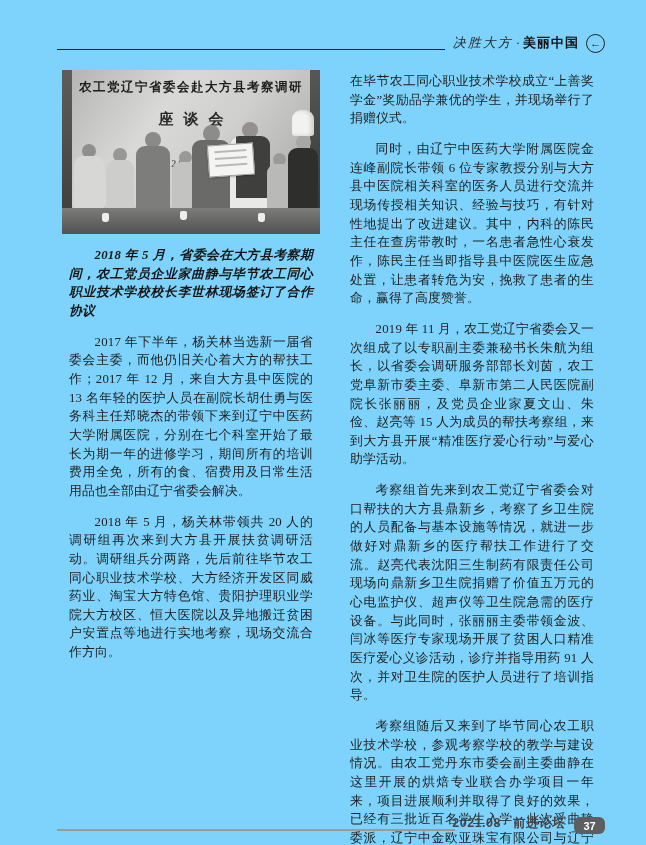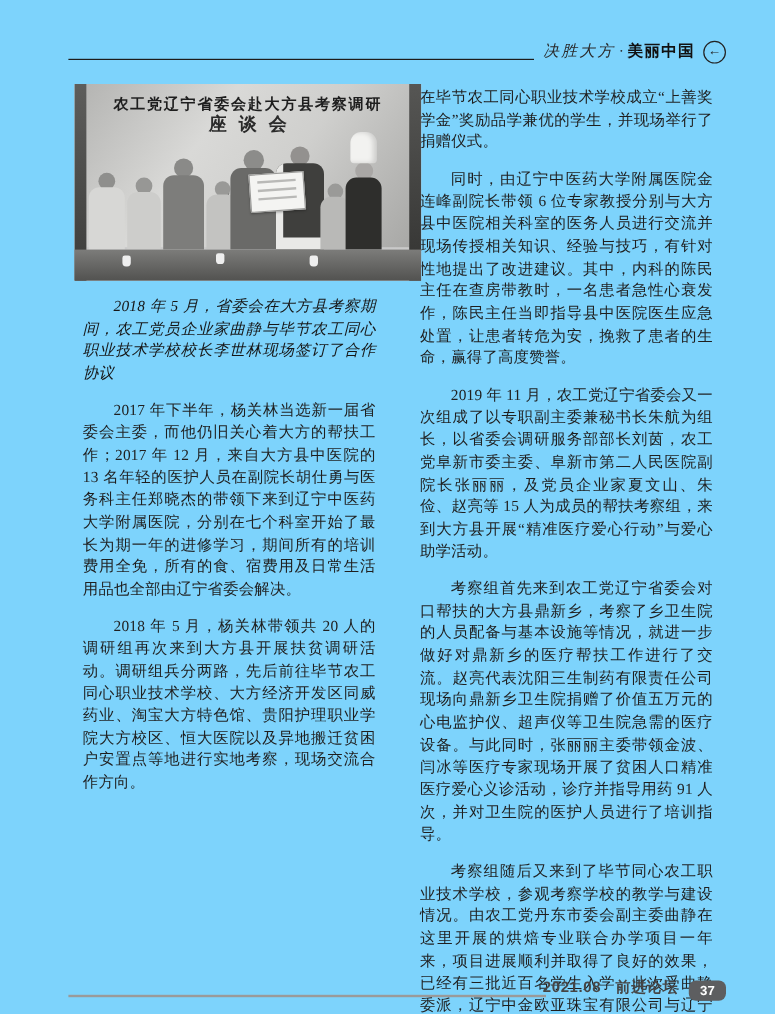--- a/index.html
+++ b/index.html
@@ -28,46 +28,46 @@
   
   .main{position:absolute;top:60px;left:57px;display:flex;gap:13px;}
   .col{width:268px;}
   .col p{
     margin:12px;font-size:12.8px;line-height:18.65px;
     text-align:justify;text-justify:inter-character;
     letter-spacing:.2px;
   }
   .col p.indent{text-indent:2em;}
   
-  .photo{position:relative;width:258px;height:164px;margin:10px 0 0 5px;background:#c9c9c9;overflow:hidden;padding-left:31px;}
+  .photo{position:relative;width:258px;height:164px;margin:10px 0 0 5px;background:#c9c9c9;overflow:hidden;}
   .photo .screen{position:absolute;left:10px;right:10px;top:0;bottom:28px;
     background:linear-gradient(125deg,#b5b5b3 0%,#d9d9d7 35%,#cfcfcd 60%,#a8a8a6 100%);}
   .photo .edge-l{position:absolute;left:0;top:0;bottom:0;width:10px;background:linear-gradient(#5d5d5b,#3c3c3a);}
   .photo .edge-r{position:absolute;right:0;top:0;bottom:0;width:10px;background:linear-gradient(#565654,#333331);}
   .banner-title{position:absolute;top:9px;left:0;right:0;text-align:center;
     font-size:12.5px;font-weight:bold;color:#1e1e1e;letter-spacing:1.5px;white-space:nowrap;}
-  .banner-sub{position:absolute;top:24px;left:0;right:0;text-align:center;
+  .banner-sub{position:absolute;top:40px;left:0;right:0;text-align:center;
     font-size:15px;font-weight:bold;color:#2a2a2a;letter-spacing:10px;text-indent:10px;}
   .banner-date{position:absolute;top:88px;left:0;right:0;text-align:center;
     font-size:10px;font-weight:bold;color:rgba(60,60,60,.75);letter-spacing:2px;}
   .person{position:absolute;bottom:26px;}
   .person .head{border-radius:50%;margin:0 auto;}
   .person .torso{border-radius:9px 9px 0 0;margin-top:-2px;}
   .certificate{position:absolute;width:44px;height:30px;background:#f4f4f2;border:1px solid #9a9a98;
     transform:rotate(-4deg);box-shadow:0 1px 2px rgba(0,0,0,.3);}
   .certificate i{display:block;height:2px;background:#b9b9b7;margin:5px 6px 0 6px;}
   .chef-hat{position:absolute;width:22px;height:26px;background:#f2f2f0;border-radius:9px 9px 3px 3px;
     box-shadow:inset -3px 0 4px rgba(0,0,0,.15);}
   .table{position:absolute;left:0;right:0;bottom:0;height:26px;
     background:linear-gradient(#7a7a78,#57575*5) ;background:linear-gradient(#7c7c7a,#525250);}
   .cup{position:absolute;width:7px;height:9px;background:#eee;border-radius:2px 2px 3px 3px;}
   
   .caption{
     margin:7px 0 1px 0;font-size:11px;line-height:16px;font-style:italic;
-    text-align:justify;color:#161616;letter-spacing:.3px;
+    text-align:justify;color:#161616;letter-spacing:.3px;font-weight:bold;
   }
   .caption .cap-indent{display:inline-block;width:2em;}
   
   .footer{position:absolute;left:57px;right:41px;bottom:13px;height:20px;}
   .footer-rule{position:absolute;left:0;bottom:1px;width:398px;height:2px;background:#9a9a9a;}
   .footer-text{position:absolute;right:40px;bottom:0;font-size:12.5px;font-weight:bold;color:#454545;
     font-family:"Liberation Sans","DejaVu Sans",sans-serif;letter-spacing:.5px;white-space:nowrap;}
   .footer-text .journal{margin-left:12px;}
   .page-num{
     position:absolute;right:0;bottom:-2px;width:31px;height:17px;background:#5d5e60;color:#fff;

